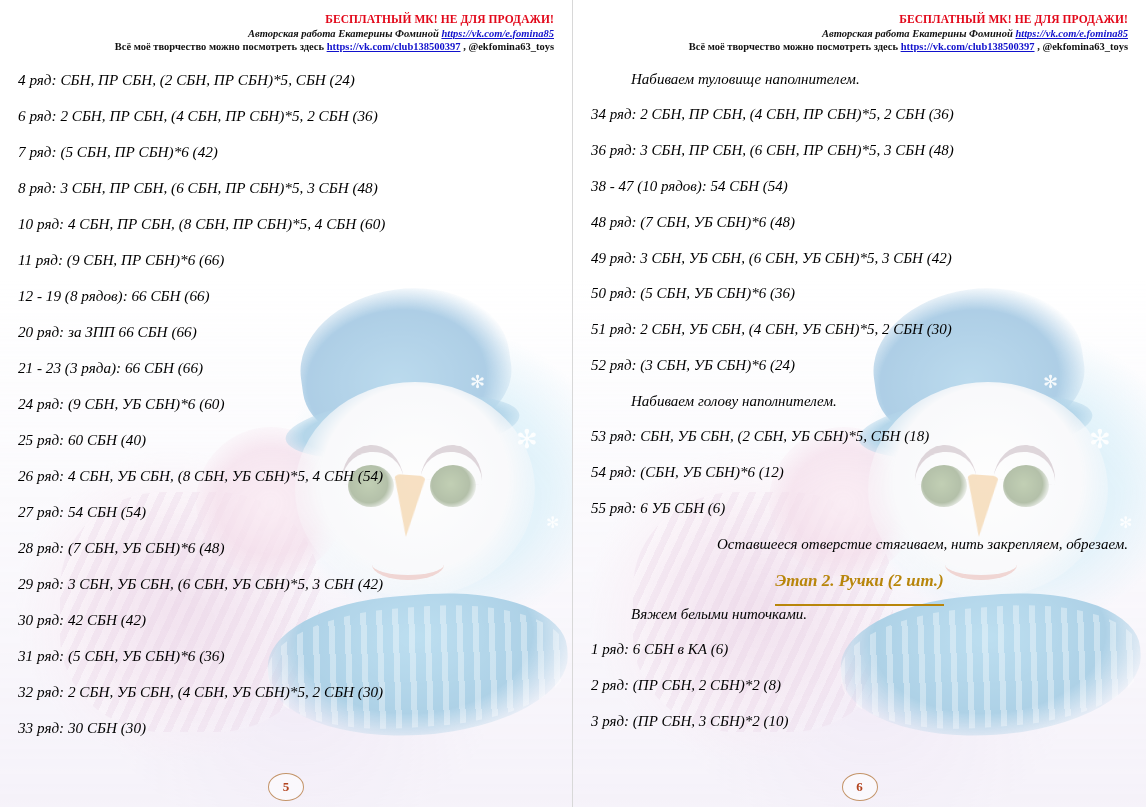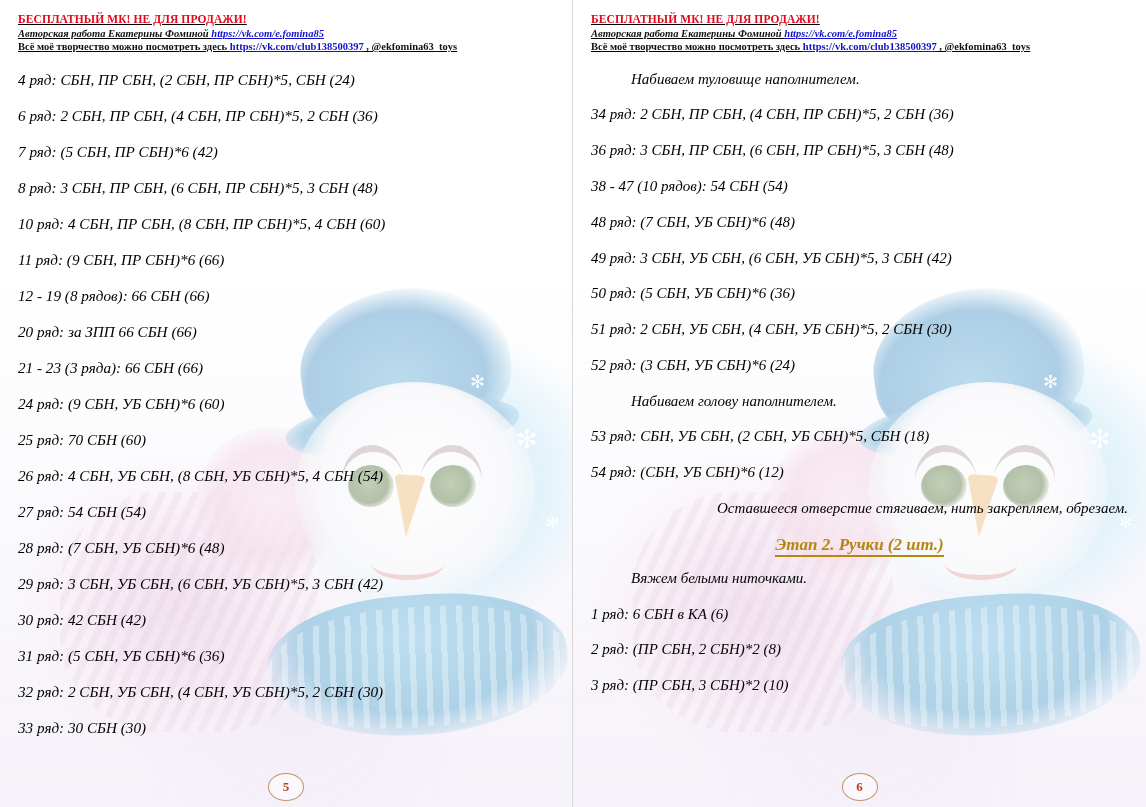--- a/index.html
+++ b/index.html
@@ -148,24 +148,23 @@
   .photo .f2 { left: 470px; top: 96px; font-size: 18px; }
   .photo .f3 { left: 546px; top: 238px; font-size: 16px; }
 
   
   .content {
     position: relative;
     z-index: 2;
     padding: 12px 18px 0 18px;
   }
   .hdr {
-    text-align: left;
+    text-align: right;
     font-family: "Liberation Serif", serif;
     line-height: 1.28;
-    text-decoration: underline;
   }
   .hdr .l1 {
     color: #e2081a;
     font-weight: bold;
     font-size: 11.5px;
     letter-spacing: 0.1px;
   }
   .hdr .l2 {
     color: #111111;
     font-weight: bold;
@@ -206,21 +205,21 @@
   .stage-title {
     text-align: center;
     font-weight: bold;
     font-style: italic;
     font-size: 17px;
     color: #b8860b;
     margin: 2px 0 14px 0;
   }
   .stage-title span {
     border-bottom: 2px solid #b8860b;
-    padding-bottom: 1px;
+    padding-bottom: 14px;
   }
 
   
   .pagenum {
     position: absolute;
     bottom: 6px;
     left: 50%;
     transform: translateX(-50%);
     width: 34px;
     height: 26px;
@@ -275,21 +274,21 @@
         <p class="row">4 ряд: СБН, ПР СБН, (2 СБН, ПР СБН)*5, СБН (24)</p>
         <p class="row">6 ряд: 2 СБН, ПР СБН, (4 СБН, ПР СБН)*5, 2 СБН (36)</p>
         <p class="row">7 ряд: (5 СБН, ПР СБН)*6 (42)</p>
         <p class="row">8 ряд: 3 СБН, ПР СБН, (6 СБН, ПР СБН)*5, 3 СБН (48)</p>
         <p class="row">10 ряд: 4 СБН, ПР СБН, (8 СБН, ПР СБН)*5, 4 СБН (60)</p>
         <p class="row">11 ряд: (9 СБН, ПР СБН)*6 (66)</p>
         <p class="row">12 - 19 (8 рядов): 66 СБН (66)</p>
         <p class="row">20 ряд: за ЗПП 66 СБН (66)</p>
         <p class="row">21 - 23 (3 ряда): 66 СБН (66)</p>
         <p class="row">24 ряд: (9 СБН, УБ СБН)*6 (60)</p>
-        <p class="row">25 ряд: 70 СБН (60)</p>
+        <p class="row">25 ряд: 60 СБН (40)</p>
         <p class="row">26 ряд: 4 СБН, УБ СБН, (8 СБН, УБ СБН)*5, 4 СБН (54)</p>
         <p class="row">27 ряд: 54 СБН (54)</p>
         <p class="row">28 ряд: (7 СБН, УБ СБН)*6 (48)</p>
         <p class="row">29 ряд: 3 СБН, УБ СБН, (6 СБН, УБ СБН)*5, 3 СБН (42)</p>
         <p class="row">30 ряд: 42 СБН (42)</p>
         <p class="row">31 ряд: (5 СБН, УБ СБН)*6 (36)</p>
         <p class="row">32 ряд: 2 СБН, УБ СБН, (4 СБН, УБ СБН)*5, 2 СБН (30)</p>
         <p class="row">33 ряд: 30 СБН (30)</p>
       </div>
     </div>
@@ -332,20 +331,21 @@
         <p class="row">36 ряд: 3 СБН, ПР СБН, (6 СБН, ПР СБН)*5, 3 СБН (48)</p>
         <p class="row">38 - 47 (10 рядов): 54 СБН (54)</p>
         <p class="row">48 ряд: (7 СБН, УБ СБН)*6 (48)</p>
         <p class="row">49 ряд: 3 СБН, УБ СБН, (6 СБН, УБ СБН)*5, 3 СБН (42)</p>
         <p class="row">50 ряд: (5 СБН, УБ СБН)*6 (36)</p>
         <p class="row">51 ряд: 2 СБН, УБ СБН, (4 СБН, УБ СБН)*5, 2 СБН (30)</p>
         <p class="row">52 ряд: (3 СБН, УБ СБН)*6 (24)</p>
         <p class="row indent">Набиваем голову наполнителем.</p>
         <p class="row">53 ряд: СБН, УБ СБН, (2 СБН, УБ СБН)*5, СБН (18)</p>
         <p class="row">54 ряд: (СБН, УБ СБН)*6 (12)</p>
+        <p class="row">55 ряд: 6 УБ СБН (6)</p>
         <p class="row center-note">Оставшееся отверстие стягиваем, нить закрепляем, обрезаем.</p>
         <p class="stage-title"><span>Этап 2. Ручки (2 шт.)</span></p>
         <p class="row indent">Вяжем белыми ниточками.</p>
         <p class="row">1 ряд: 6 СБН в КА (6)</p>
         <p class="row">2 ряд: (ПР СБН, 2 СБН)*2 (8)</p>
         <p class="row">3 ряд: (ПР СБН, 3 СБН)*2 (10)</p>
       </div>
     </div>
 
     <div class="pagenum">6</div>

